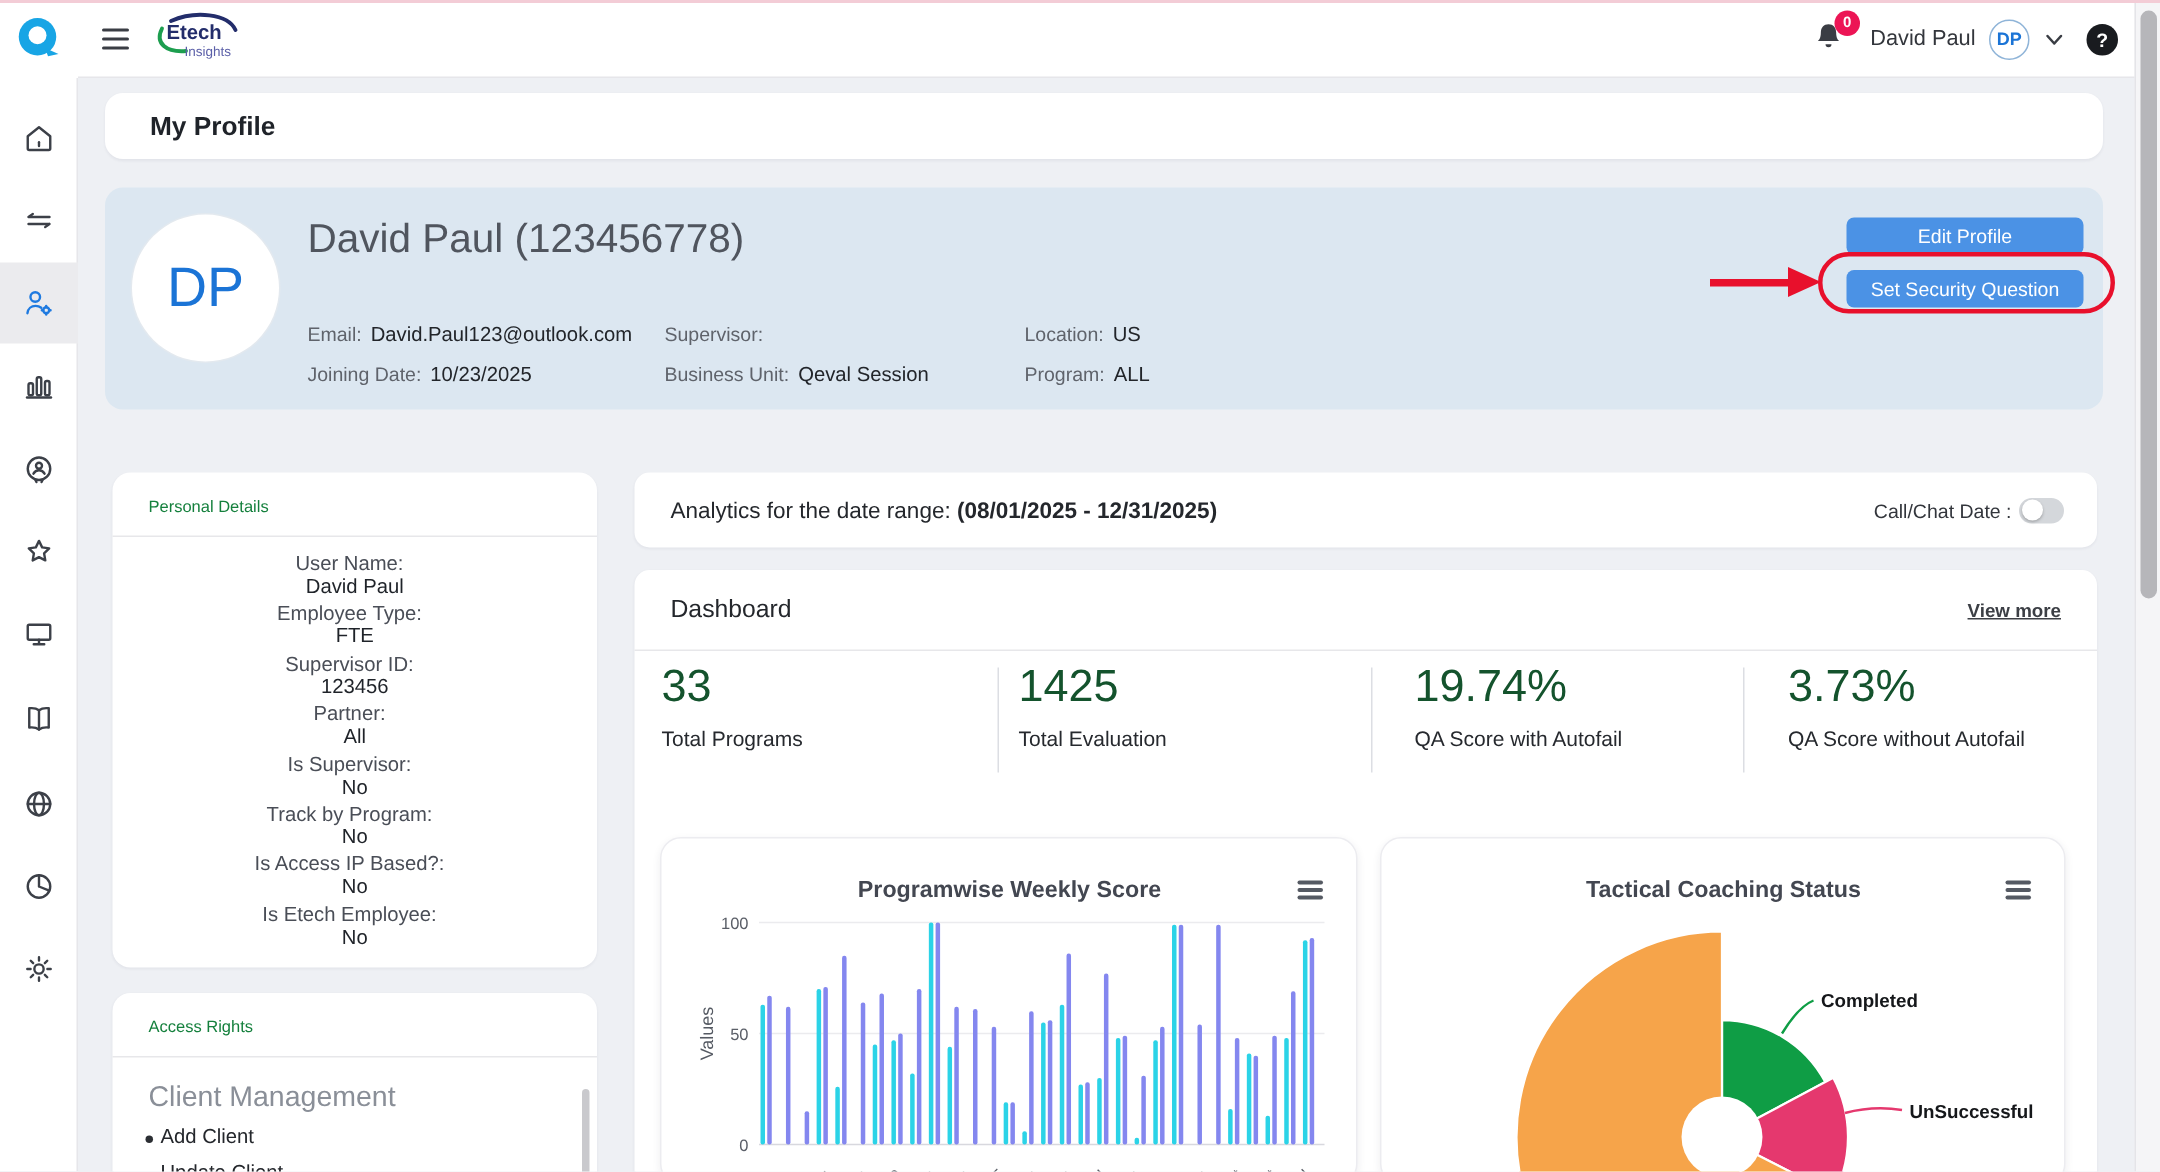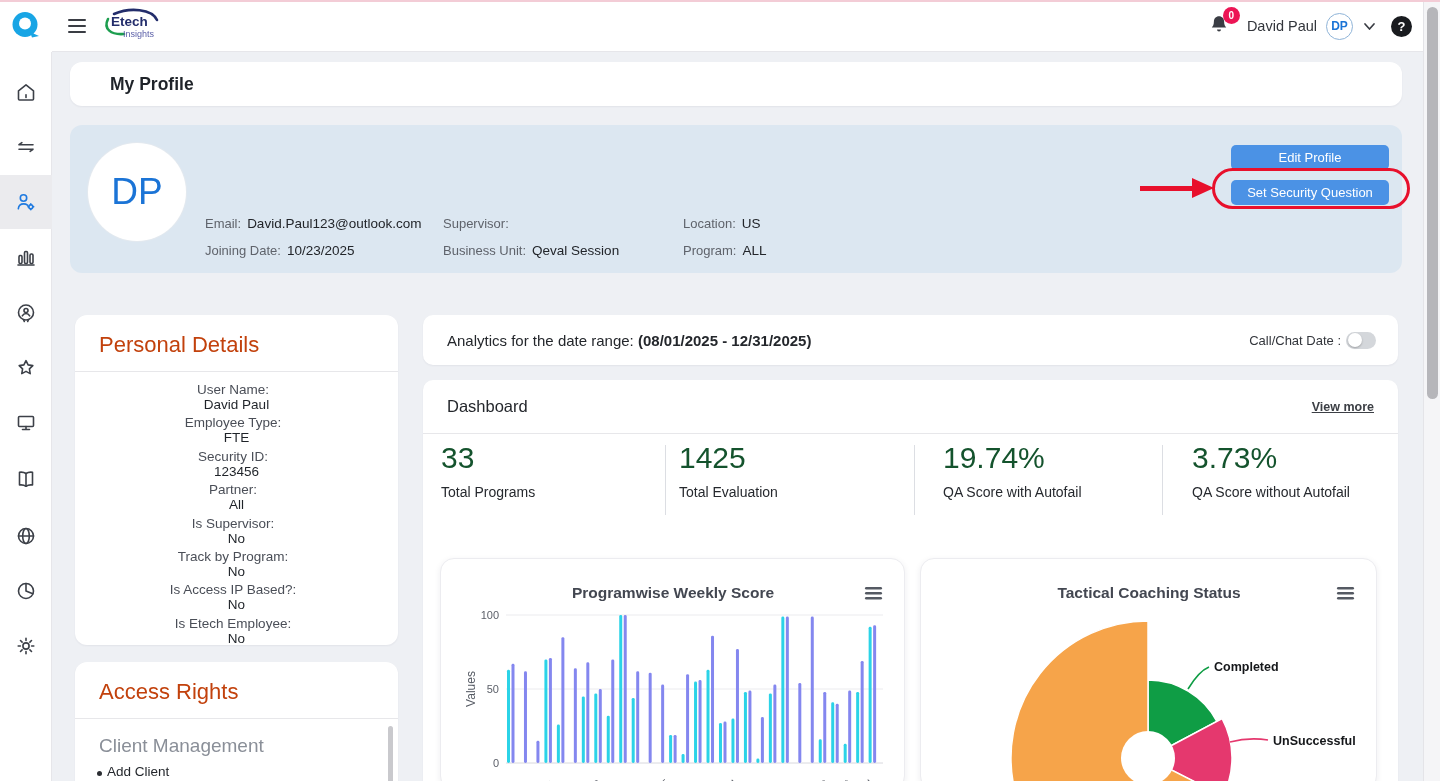--- a/index.html
+++ b/index.html
@@ -25,40 +25,40 @@
   
   .siderail { position:absolute; left:0; top:52px; width:52px; height:729px; background:#fff; border-right:1px solid #e6e6ea; z-index:39; }
   .rail-item { position:absolute; left:0; width:52px; height:54px; display:flex; align-items:center; justify-content:center; cursor:pointer; }
   .rail-item.active { background:#ebebee; }
   .rail-item svg { stroke:#3c4048; }
   .rail-item.active svg { stroke:#1f7ae0; }
 
   
   .card { position:absolute; background:#fff; border-radius:12px; box-shadow:0 1px 2px rgba(40,40,60,.06); }
 
-  .title-card { left:70px; top:62px; width:1332px; height:44px; display:flex; align-items:center; padding-left:40px; }
+  .title-card { left:70px; top:62px; width:1332px; height:44px; display:flex; align-items:center; padding-left:30px; }
   .page-title { font-size:17.5px; color:#1f2329; }
 
   .hero-card { left:70px; top:125px; width:1332px; height:148px; background:#dce7f1; box-shadow:none; }
   .hero-avatar { position:absolute; left:18px; top:18px; width:98px; height:98px; border-radius:50%; background:#fff; display:flex; align-items:center; justify-content:center; font-size:37px; color:#1b74d6; box-shadow:0 0 0 1px #e3e9ef; }
   .hero-name { position:absolute; left:135px; top:19px; font-size:27px; color:#50555e; }
   .hero-fields { position:absolute; left:135px; top:84px; display:grid; grid-template-columns:238px 240px 300px; grid-auto-rows:27px; align-items:center; }
   .hf-label { font-size:13px; color:#5f636b; margin-right:6px; }
   .hf-value { font-size:13.5px; color:#22252a; }
   .hero-buttons { position:absolute; left:1161px; top:20px; width:158px; }
   .blue-btn { display:block; width:158px; height:25px; margin-bottom:10px; background:#4b92e5; border:none; border-radius:5px; color:#fff; font-size:13px; font-family:"Liberation Sans", sans-serif; cursor:pointer; }
 
   
   .anno-ellipse { position:absolute; left:1212px; top:168px; width:198px; height:41px; border:3.5px solid #e8102c; border-radius:21px; z-index:50; pointer-events:none; }
   .anno-arrow-line { position:absolute; left:1140px; top:186px; width:54px; height:4.5px; background:#e8102c; z-index:50; pointer-events:none; }
   .anno-arrow-head { position:absolute; left:1192px; top:178px; width:0; height:0; border-left:22px solid #e8102c; border-top:10px solid transparent; border-bottom:10px solid transparent; z-index:50; pointer-events:none; }
 
   
   .pd-card { left:75px; top:315px; width:323px; height:330px; }
-  .card-h { font-size:22px; color:#c2410c; padding:17px 24px 13px 24px; }
+  .card-h { font-size:11px; color:#15803d; padding:17px 24px 13px 24px; }
   .divider { height:1px; background:#e7e7ea; }
   .pd-list { padding:10px 24px 0 24px; }
   .pd-item { height:33.4px; display:flex; align-items:center;flex-direction:column; }
   .pd-label { font-size:13.5px; color:#4a4e57; margin-right:7px; }
   .pd-value { font-size:13.5px; color:#1f2329; }
   .ar-card { left:75px; top:662px; width:323px; height:140px; }
   .ar-group { font-size:19px; color:#8a8f98; padding:16px 24px 4px 24px; }
   .ar-item { font-size:13.5px; color:#24272c; padding:3px 24px 6px 32px; position:relative; }
   .ar-item::before { content:""; position:absolute; left:22px; top:10px; width:5px; height:5px; border-radius:50%; background:#2b2e33; }
   .ar-scroll { position:absolute; right:5px; top:64px; width:5px; height:70px; border-radius:3px; background:#c9c9cd; }
@@ -210,20 +210,21 @@
     </svg>
   </div>
 </nav>
 
 <section class="card title-card">
   <h1 class="page-title">My Profile</h1>
 </section>
 
 <section class="card hero-card">
   <div class="hero-avatar">DP</div>
+  <div class="hero-name">David Paul (123456778)</div>
   <div class="hero-fields">
     <div><span class="hf-label">Email:</span><span class="hf-value">David.Paul123@outlook.com</span></div>
     <div><span class="hf-label">Supervisor:</span><span class="hf-value"></span></div>
     <div><span class="hf-label">Location:</span><span class="hf-value">US</span></div>
     <div><span class="hf-label">Joining Date:</span><span class="hf-value">10/23/2025</span></div>
     <div><span class="hf-label">Business Unit:</span><span class="hf-value">Qeval Session</span></div>
     <div><span class="hf-label">Program:</span><span class="hf-value">ALL</span></div>
   </div>
   <div class="hero-buttons">
     <button class="blue-btn">Edit Profile</button>
@@ -241,21 +242,21 @@
   <div class="pd-list">
     <div class="pd-item">
         <span class="pd-label">User Name:</span>
         <span class="pd-value">David Paul</span>
       </div>
     <div class="pd-item">
         <span class="pd-label">Employee Type:</span>
         <span class="pd-value">FTE</span>
       </div>
     <div class="pd-item">
-        <span class="pd-label">Security ID:</span>
+        <span class="pd-label">Supervisor ID:</span>
         <span class="pd-value">123456</span>
       </div>
     <div class="pd-item">
         <span class="pd-label">Partner:</span>
         <span class="pd-value">All</span>
       </div>
     <div class="pd-item">
         <span class="pd-label">Is Supervisor:</span>
         <span class="pd-value">No</span>
       </div>

